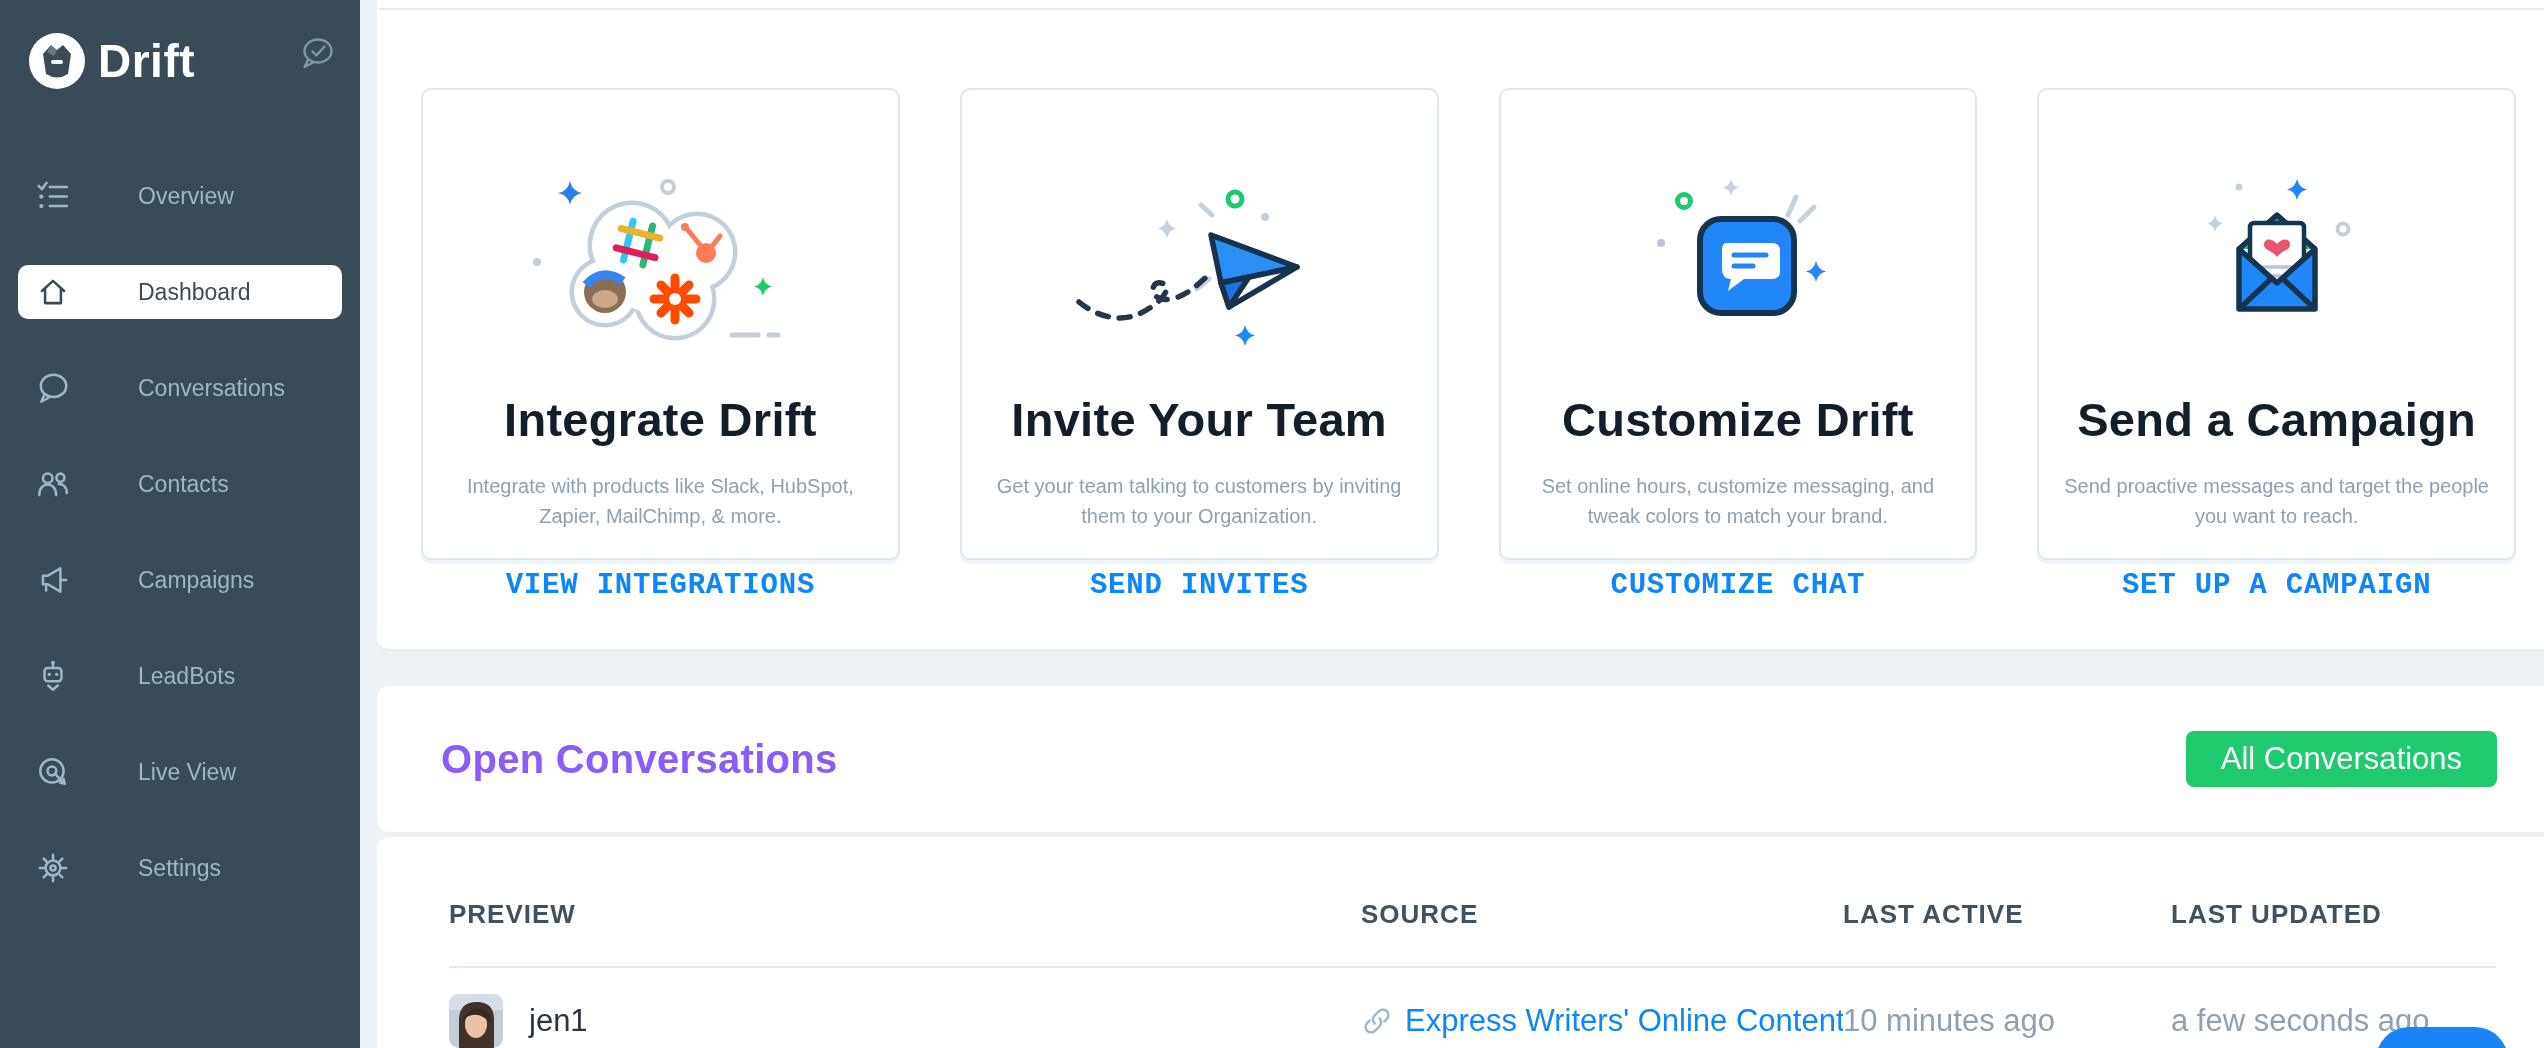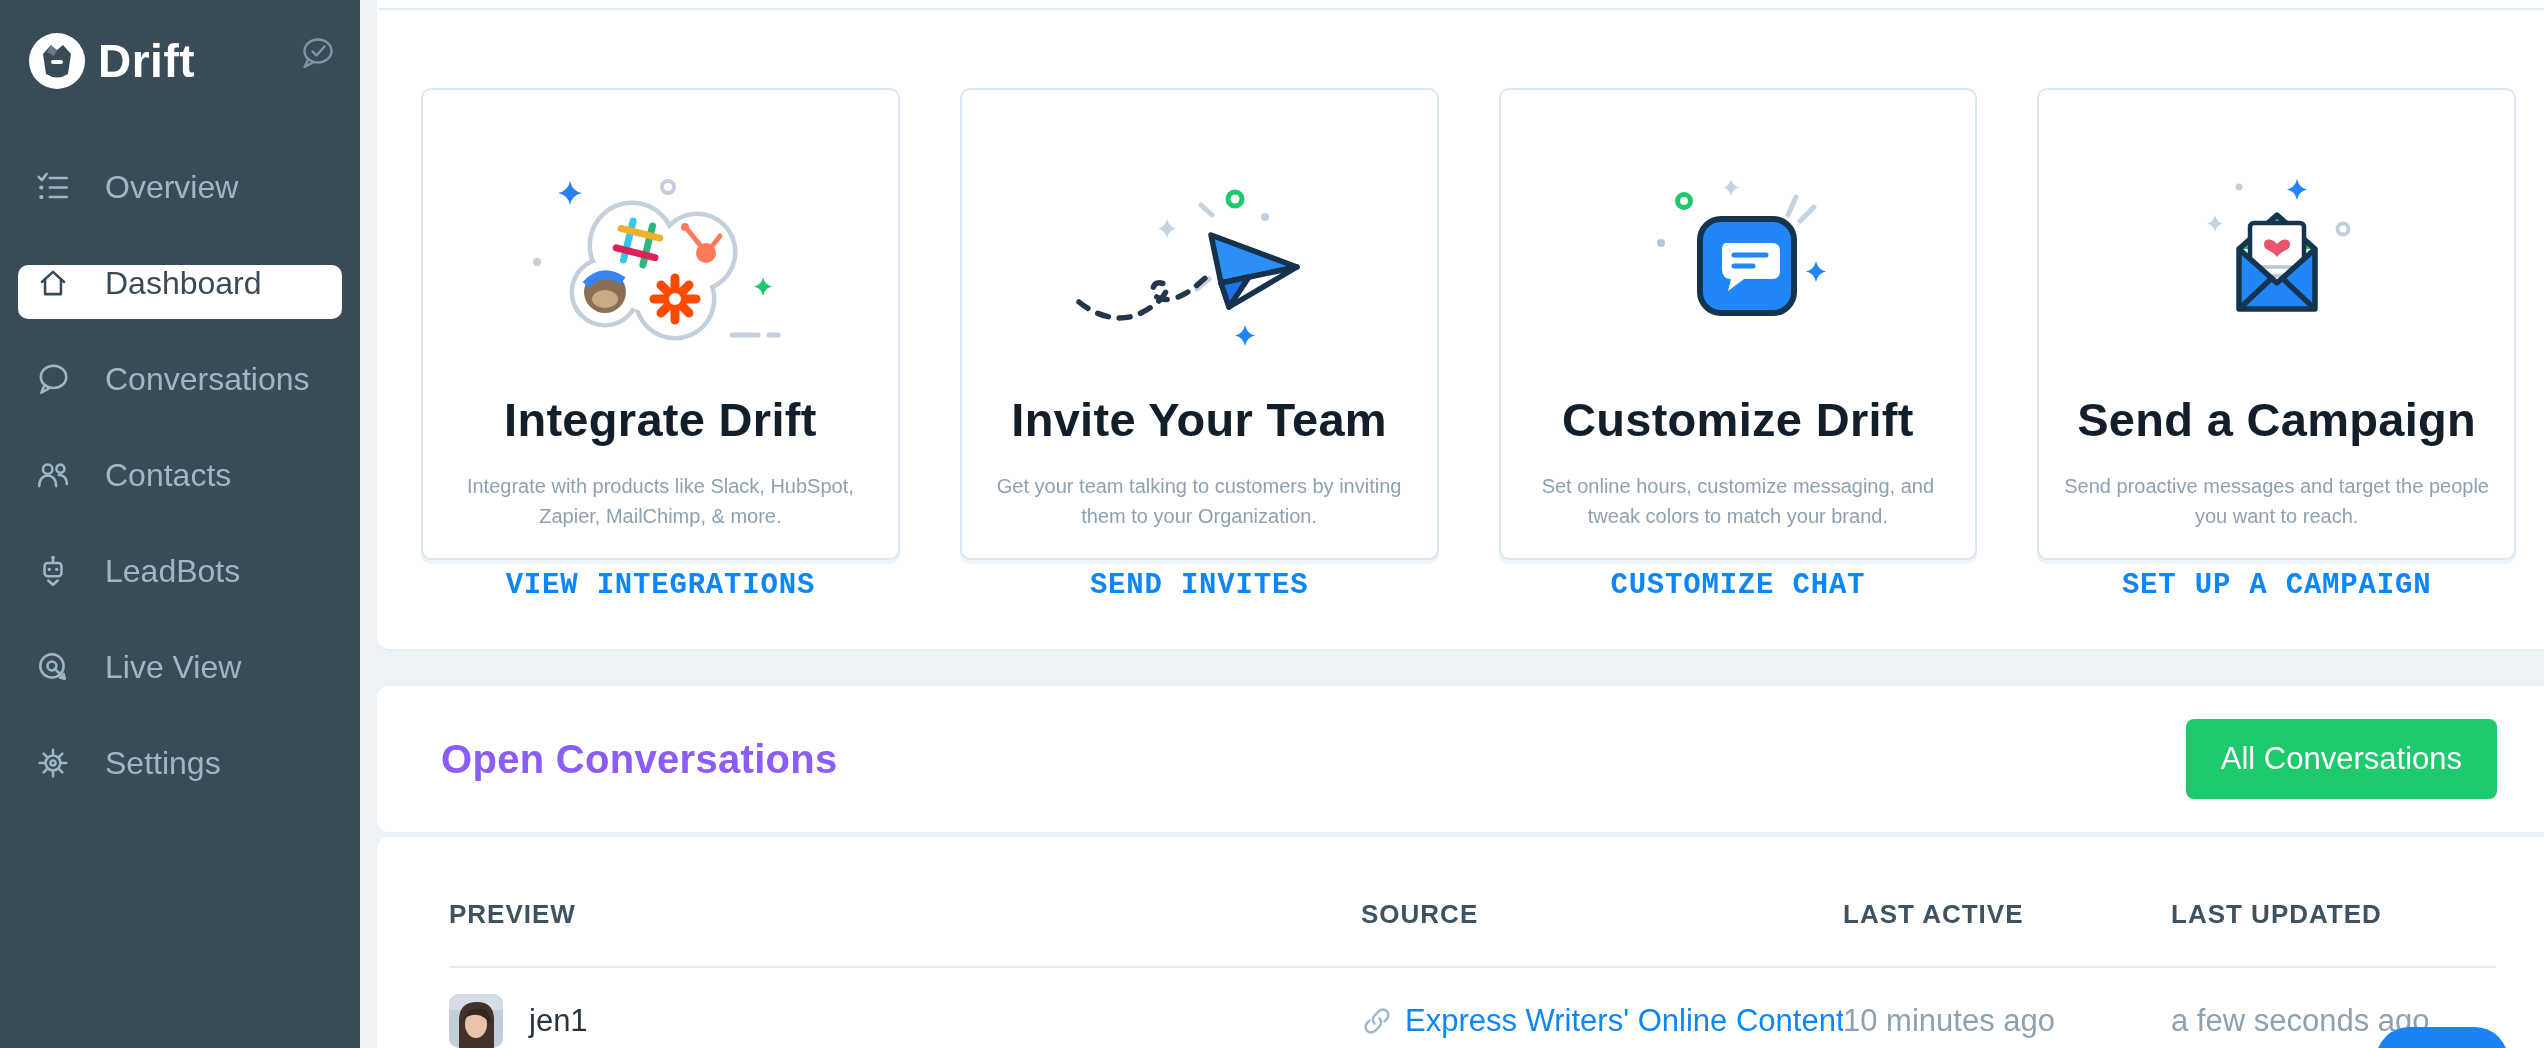--- a/index.html
+++ b/index.html
@@ -14,22 +14,22 @@
   .sidebar {
     position:relative; width:360px; flex:0 0 360px; height:100%;
     background:#3a4b58; color:#9db7c7;
   }
   .brand { position:absolute; top:32px; left:28px; display:flex; align-items:center; }
   .brand-logo { width:58px; height:58px; }
   .brand-name { margin-left:12px; font-size:46px; font-weight:bold; color:#ffffff; letter-spacing:0.5px; }
   .sidebar-chat { position:absolute; top:36px; right:25px; width:36px; height:34px; color:#7d97a6; cursor:pointer; }
   .nav { position:absolute; top:169px; left:0; right:0; }
   .nav-item {
-    display:flex; height:54px; margin:0 18px 42px 18px;
-    padding-left:17px; font-size:32px; border-radius:10px; cursor:pointer;
+    display:flex; align-items:center; height:54px; margin:0 18px 42px 18px;
+    padding-left:17px; font-size:23px; border-radius:10px; cursor:pointer;gap:33px;
   }
   .nav-item .nav-icon { width:36px; height:36px; flex:0 0 36px; }
   .nav-item .nav-label { margin-left:34px; white-space:nowrap; }
   .nav-item.active { background:#ffffff; color:#3a4b58; }
 
   
   .main { flex:1; padding-left:17px; display:flex; flex-direction:column; }
   .panel { background:#ffffff; }
   .panel-cards {
     height:652px; border-radius:0 0 0 12px; border-bottom:2px solid #e2edf4;
@@ -48,21 +48,21 @@
     display:inline-block; margin-top:38px; font-size:29px; font-weight:bold;
     color:#0d87f8; letter-spacing:0.8px; cursor:pointer; text-decoration:none;font-family:Liberation Mono, monospace;
   }
 
   .panel-convo-header {
     margin-top:35px; height:146px; border-radius:12px 0 0 12px;
     display:flex; align-items:center; padding:0 47px 0 64px;
   }
   .convo-heading { flex:1; font-size:40px; color:#8b5cf6; letter-spacing:0.3px; }
   .all-convos-btn {
-    height:80px; padding:0 35px; border:none; border-radius:8px; cursor:pointer;
+    height:56px; padding:0 35px; border:none; border-radius:8px; cursor:pointer;
     background:#1fc96d; color:#ffffff; font-size:31px; font-family:inherit;
   }
 
   .panel-table {
     margin-top:5px; flex:1; border-radius:12px 0 0 0;
     padding:62px 40px 0 72px; position:relative;
   }
   .table-head, .table-row {
     display:grid; grid-template-columns:912px 482px 328px 1fr; align-items:center;
   }
@@ -133,20 +133,28 @@
       <div class="nav-item">
         <svg class="nav-icon" viewBox="0 0 34 34" fill="none" stroke="currentColor" stroke-width="2.4" stroke-linecap="round" stroke-linejoin="round">
           <circle cx="12" cy="11.5" r="4.5"></circle>
           <path d="M4 27.5 C4 20.5 8 17.5 12 17.5 C16 17.5 20 20.5 20 27.5"></path>
           <circle cx="24" cy="11" r="3.8"></circle>
           <path d="M22.5 17 C26.5 17 30 19.5 30 25.5"></path>
         </svg>
         <span class="nav-label">Contacts</span>
       </div>
 
+      <div class="nav-item">
+        <svg class="nav-icon" viewBox="0 0 34 34" fill="none" stroke="currentColor" stroke-width="2.4" stroke-linecap="round" stroke-linejoin="round">
+          <path d="M7.5 13 H12 L24 6 V28 L12 21 H7.5 Z"></path>
+          <path d="M24 17 H29.5"></path>
+          <path d="M10.5 21.5 V27"></path>
+        </svg>
+        <span class="nav-label">Campaigns</span>
+      </div>
 
       <div class="nav-item">
         <svg class="nav-icon" viewBox="0 0 34 34" fill="none" stroke="currentColor" stroke-width="2.4" stroke-linecap="round" stroke-linejoin="round">
           <circle cx="17" cy="4.5" r="1.8" fill="currentColor" stroke="none"></circle>
           <path d="M17 6.5 V9.5"></path>
           <rect x="9" y="9.5" width="16" height="12.5" rx="3"></rect>
           <circle cx="13.5" cy="15.5" r="1.6" fill="currentColor" stroke="none"></circle>
           <circle cx="20.5" cy="15.5" r="1.6" fill="currentColor" stroke="none"></circle>
           <path d="M12.5 26 L17 30 L21.5 26"></path>
         </svg>

